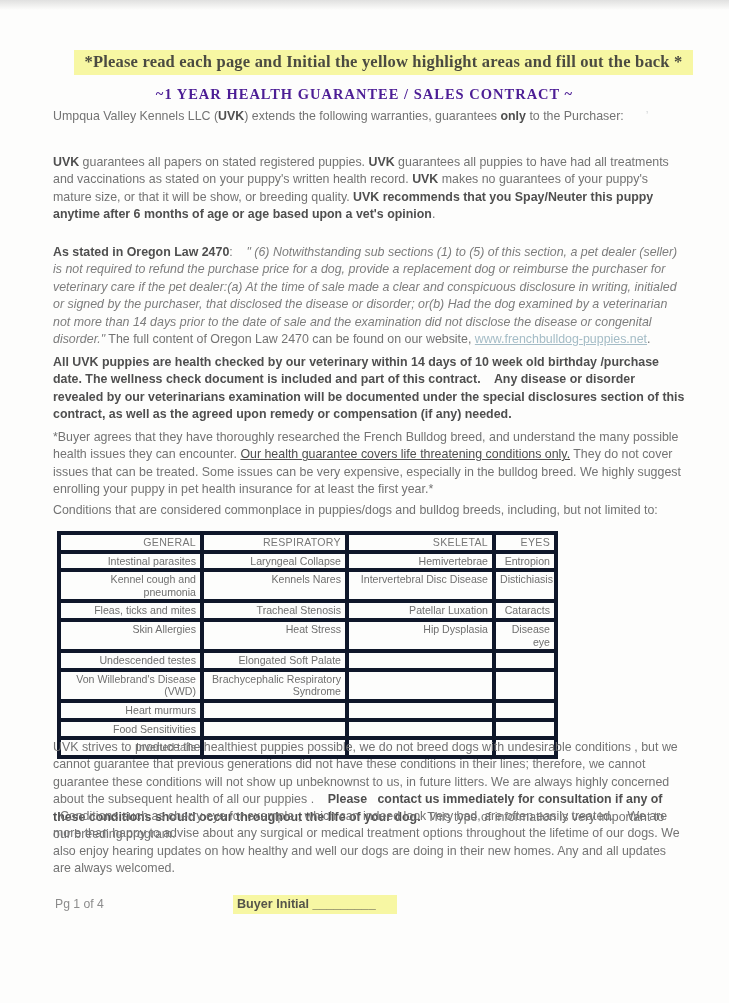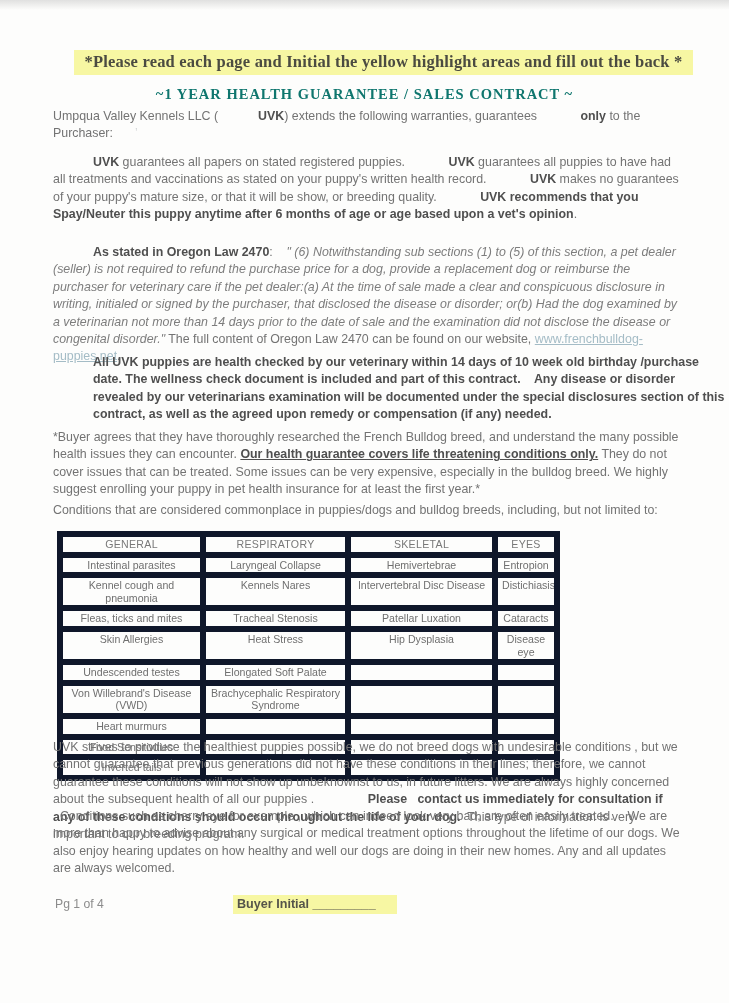--- a/index.html
+++ b/index.html
@@ -31,60 +31,60 @@
     font-size:16.5px;
     color:#4b4b41;
     letter-spacing:0.2px;
   }
   .doc-title {
     top:86px;
     font-family:"Liberation Serif", serif;
     font-weight:bold;
     font-size:14.5px;
     letter-spacing:1px;
-    color:#0f766e;
+    color:#4c1d95;
   }
 
   .para {
     left:53px;
     width:632px;
     font-size:12.4px;
     line-height:17.4px;
     white-space:pre-wrap;
     color:#737373;
   }
   .intro   { top:108px; }
   .p1      { top:154px; }
   .p2      { top:244px; }
   .p3      { top:354px; }
   .p4      { top:429px; }
   .p5      { top:502px; }
   .p6      { top:739px; }
   .p7      { top:808px; }
 
-  .b  { font-weight:bold; color:#4f4f4f;margin-left:40px; }
+  .b  { font-weight:bold; color:#4f4f4f; }
   .i  { font-style:italic; color:#7d7d7d; }
-  .bu { font-weight:bold; color:#4f4f4f; text-decoration:underline; }
+  .bu { font-weight:normal; color:#4f4f4f; text-decoration:underline; }
   .link { color:#a4bcc6; text-decoration:underline; }
   .stray { opacity:.4; margin-left:22px; color:#9aa0a4; }
 
   table.cond {
     position:absolute;
     top:531px; left:57px;
     width:497px;
     border-collapse:collapse;
     table-layout:fixed;
     font-size:10.6px;
     line-height:12.6px;
     color:#6f6f6f;
   }
   table.cond th, table.cond td {
-    border:6px solid #0f172a;
+    border:4px solid #0f172a;
     padding:1px 4px;
-    text-align:center;
+    text-align:right;
     font-weight:normal;
     vertical-align:top;
     overflow:hidden;
   }
   table.cond th { color:#787878; letter-spacing:0.3px; }
   col.c1 { width:143px; } col.c2 { width:145px; } col.c3 { width:147px; } col.c4 { width:62px; }
   table.cond td:empty::after { content:"\00a0"; }
 
   .footer-page { top:897px; left:55px; font-size:12.2px; color:#8c8c8c; }
   .buyer-initial {

